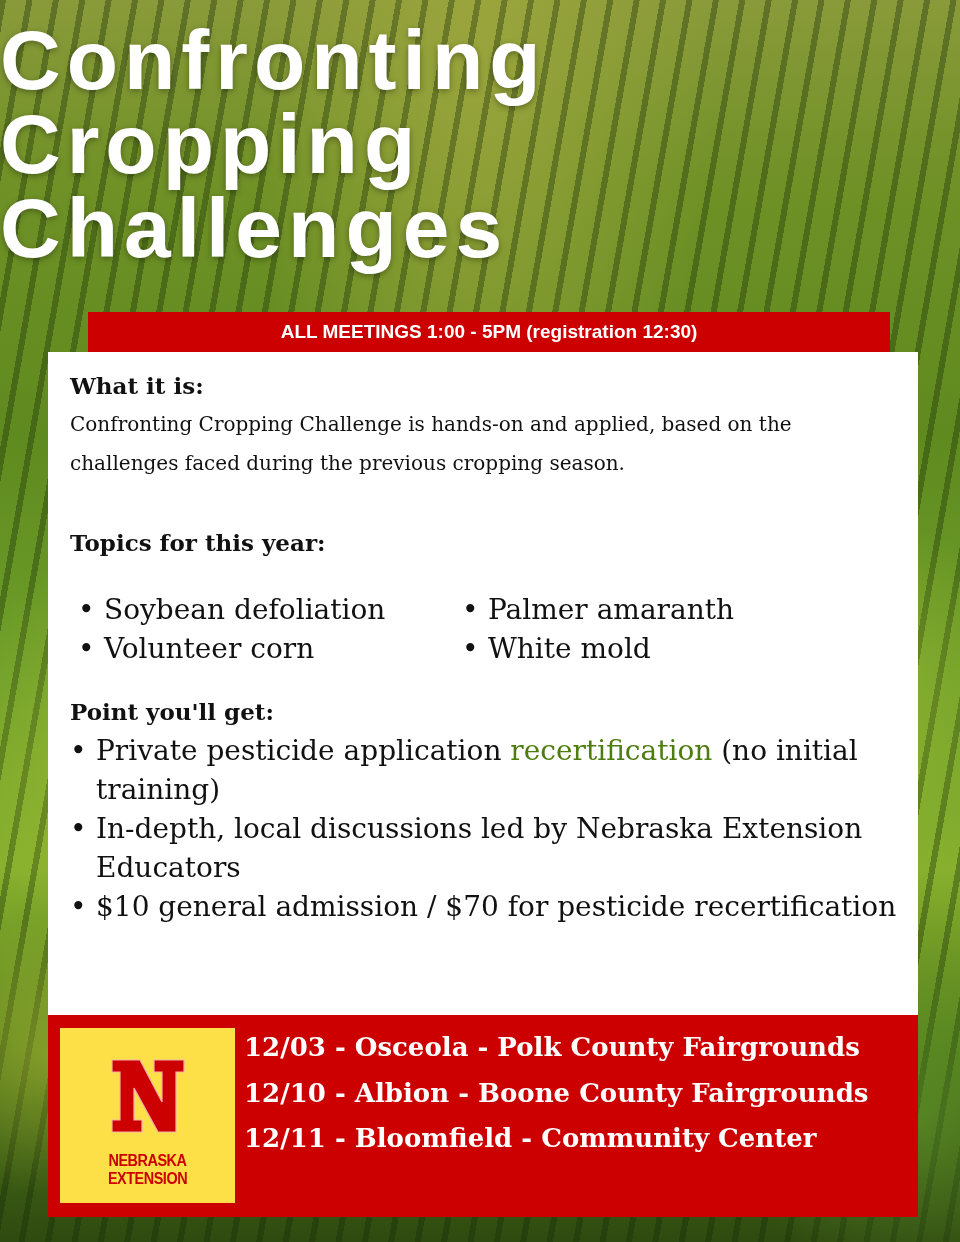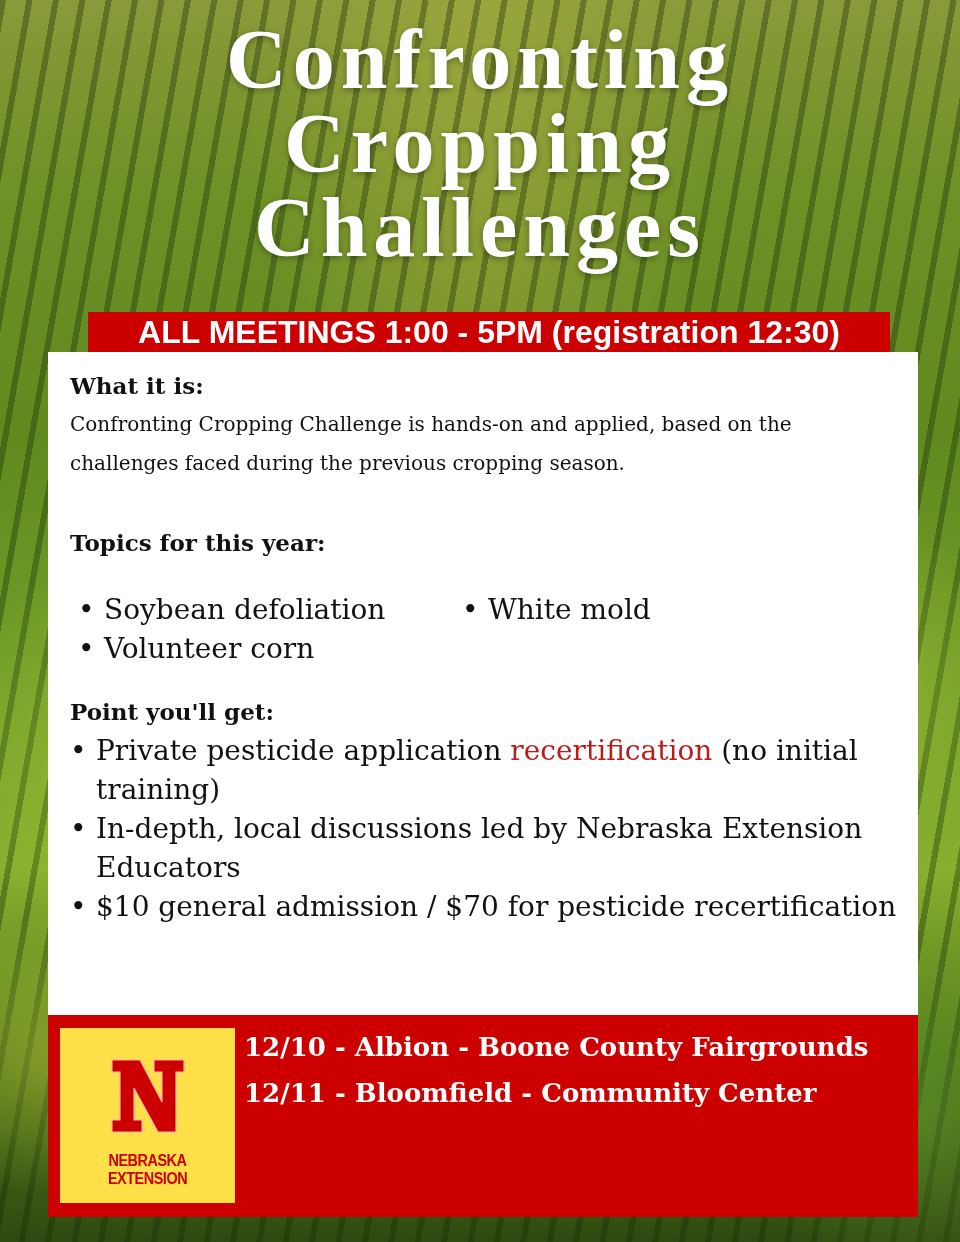--- a/index.html
+++ b/index.html
@@ -11,39 +11,39 @@
       radial-gradient(ellipse at 50% 0%, #9aa53c 0%, rgba(0,0,0,0) 35%),
       linear-gradient(180deg, #8a9a3a 0%, #6f9126 15%, #5f8a1f 35%, #6fa02a 55%, #88b02e 70%, #4f7a1a 85%, #2f4a10 100%);
   }
   .bg2 { position:absolute; inset:0;
     background:
       radial-gradient(circle at 15% 60%, rgba(200,210,60,0.35), rgba(0,0,0,0) 18%),
       radial-gradient(circle at 90% 55%, rgba(200,210,60,0.3), rgba(0,0,0,0) 15%),
       radial-gradient(circle at 5% 85%, rgba(230,220,70,0.35), rgba(0,0,0,0) 10%),
       radial-gradient(circle at 95% 90%, rgba(120,180,60,0.35), rgba(0,0,0,0) 12%);
   }
-  .title { position:absolute; left:0; right:0; top:18px; text-align:center; color:#fff;
-    font-family:Liberation Serif, serif; font-weight:bold; font-size:84px; line-height:84px;
+  .title { position:absolute; left:0; right:0; top:18px; text-align:left; color:#fff;
+    font-family:Liberation Sans, sans-serif; font-weight:bold; font-size:84px; line-height:84px;
     letter-spacing:6px; text-shadow:0 2px 6px rgba(0,0,0,0.35); }
   .title div { margin:0; }
   .banner { position:absolute; left:88px; top:312px; width:802px; height:40px; background:#cc0000;
-    color:#fff; font-family:"Liberation Sans", sans-serif; font-weight:bold; font-size:32px;
+    color:#fff; font-family:"Liberation Sans", sans-serif; font-weight:bold; font-size:19px;
     line-height:40px; text-align:center; white-space:nowrap; }
   .panel { position:absolute; left:48px; top:352px; width:870px; height:663px; background:#fff; }
   .content { position:absolute; left:22px; top:14px; right:20px; color:#111; font-size:28px; line-height:39px; }
   .h { font-weight:bold; font-size:23px; line-height:39px; }
   .p { font-size:20px; }
   .sp { height:40px; }
   .topics { display:flex; margin-top:28px; }
   .col { width:384px; }
   .bul { position:relative; padding-left:34px; }
   .bul::before { content:"•"; position:absolute; left:8px; }
   .gets .bul { padding-left:26px; }
   .gets .bul::before { left:0; }
-  .red { color:#b91c1c; }
+  .red { color:#4d7c0f; }
   .footer { position:absolute; left:48px; top:1015px; width:870px; height:202px; background:#cc0000; }
   .logo { position:absolute; left:12px; top:13px; width:175px; height:175px; background:#fde047;
     text-align:center; }
   .nlogo { position:absolute; left:50px; top:30px; }
   .logotext { position:absolute; left:0; right:0; top:124px; color:#cc0000;
     font-family:"Liberation Sans", sans-serif; font-weight:bold; font-size:16px;
     transform:scaleX(0.9); letter-spacing:-0.5px; }
   .events { position:absolute; left:196px; top:10px; color:#fff; font-weight:bold; font-size:26px; line-height:45.5px; white-space:nowrap; }
 </style>
 </head>
@@ -65,20 +65,21 @@
     <div class="h">What it is:</div>
     <div class="p">Confronting Cropping Challenge is hands-on and applied, based on the challenges faced during the previous cropping season.</div>
     <div class="sp"></div>
     <div class="h">Topics for this year:</div>
     <div class="topics">
       <div class="col">
         <div class="bul">Soybean defoliation</div>
         <div class="bul">Volunteer corn</div>
       </div>
       <div class="col">
+        <div class="bul">Palmer amaranth</div>
         <div class="bul">White mold</div>
       </div>
     </div>
     <div style="height:24px"></div>
     <div class="h">Point you'll get:</div>
     <div class="gets">
       <div class="bul"><span>Private pesticide application </span><span class="red">recertification</span><span> (no initial training)</span></div>
       <div class="bul">In-depth, local discussions led by Nebraska Extension Educators</div>
       <div class="bul">$10 general admission / $70 for pesticide recertification</div>
     </div>
@@ -86,16 +87,17 @@
 </div>
 
 <div class="footer">
   <div class="logo">
     <svg class="nlogo" width="76" height="76" viewBox="0 0 76 76">
       <path d="M2 2 H30 L52 44 V14 H44 V2 H74 V14 H66 V74 H48 L24 30 V62 H32 V74 H2 V62 H10 V14 H2 Z" fill="#cc0000" stroke="#f3b0b0" stroke-width="1.2"></path>
     </svg>
     <div class="logotext">NEBRASKA EXTENSION</div>
   </div>
   <div class="events">
+    <div>12/03 - Osceola - Polk County Fairgrounds</div>
     <div>12/10 - Albion - Boone County Fairgrounds</div>
     <div>12/11 - Bloomfield - Community Center</div>
   </div>
 </div>
 
 </body></html>

